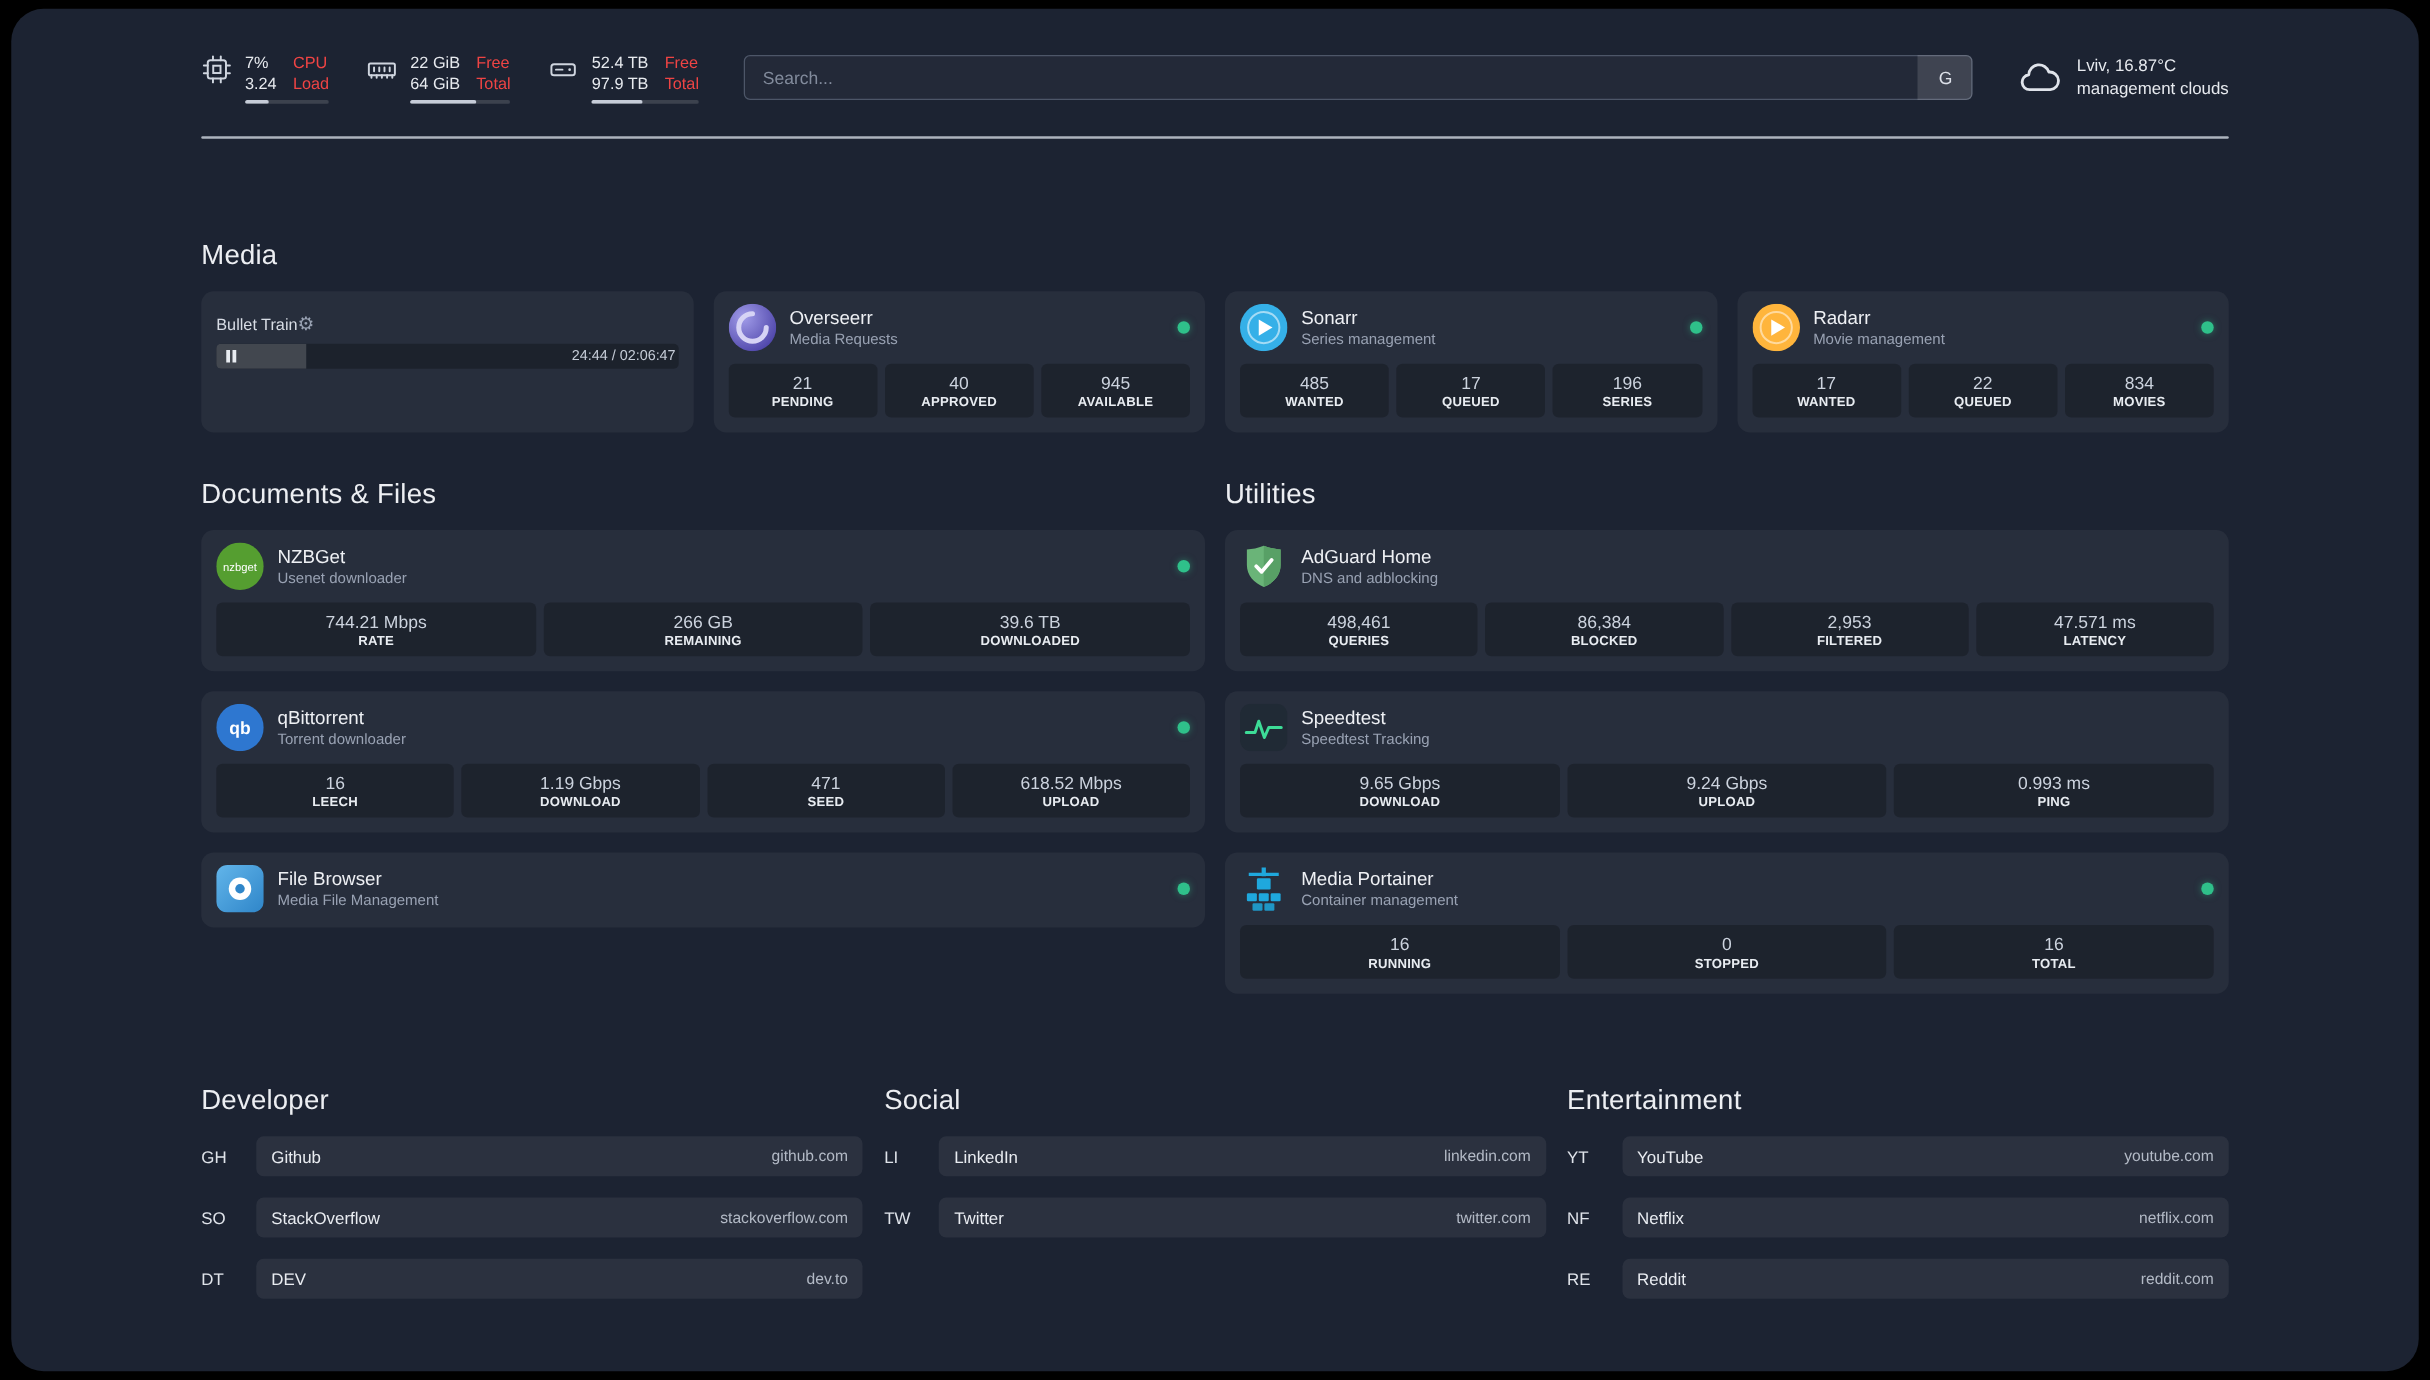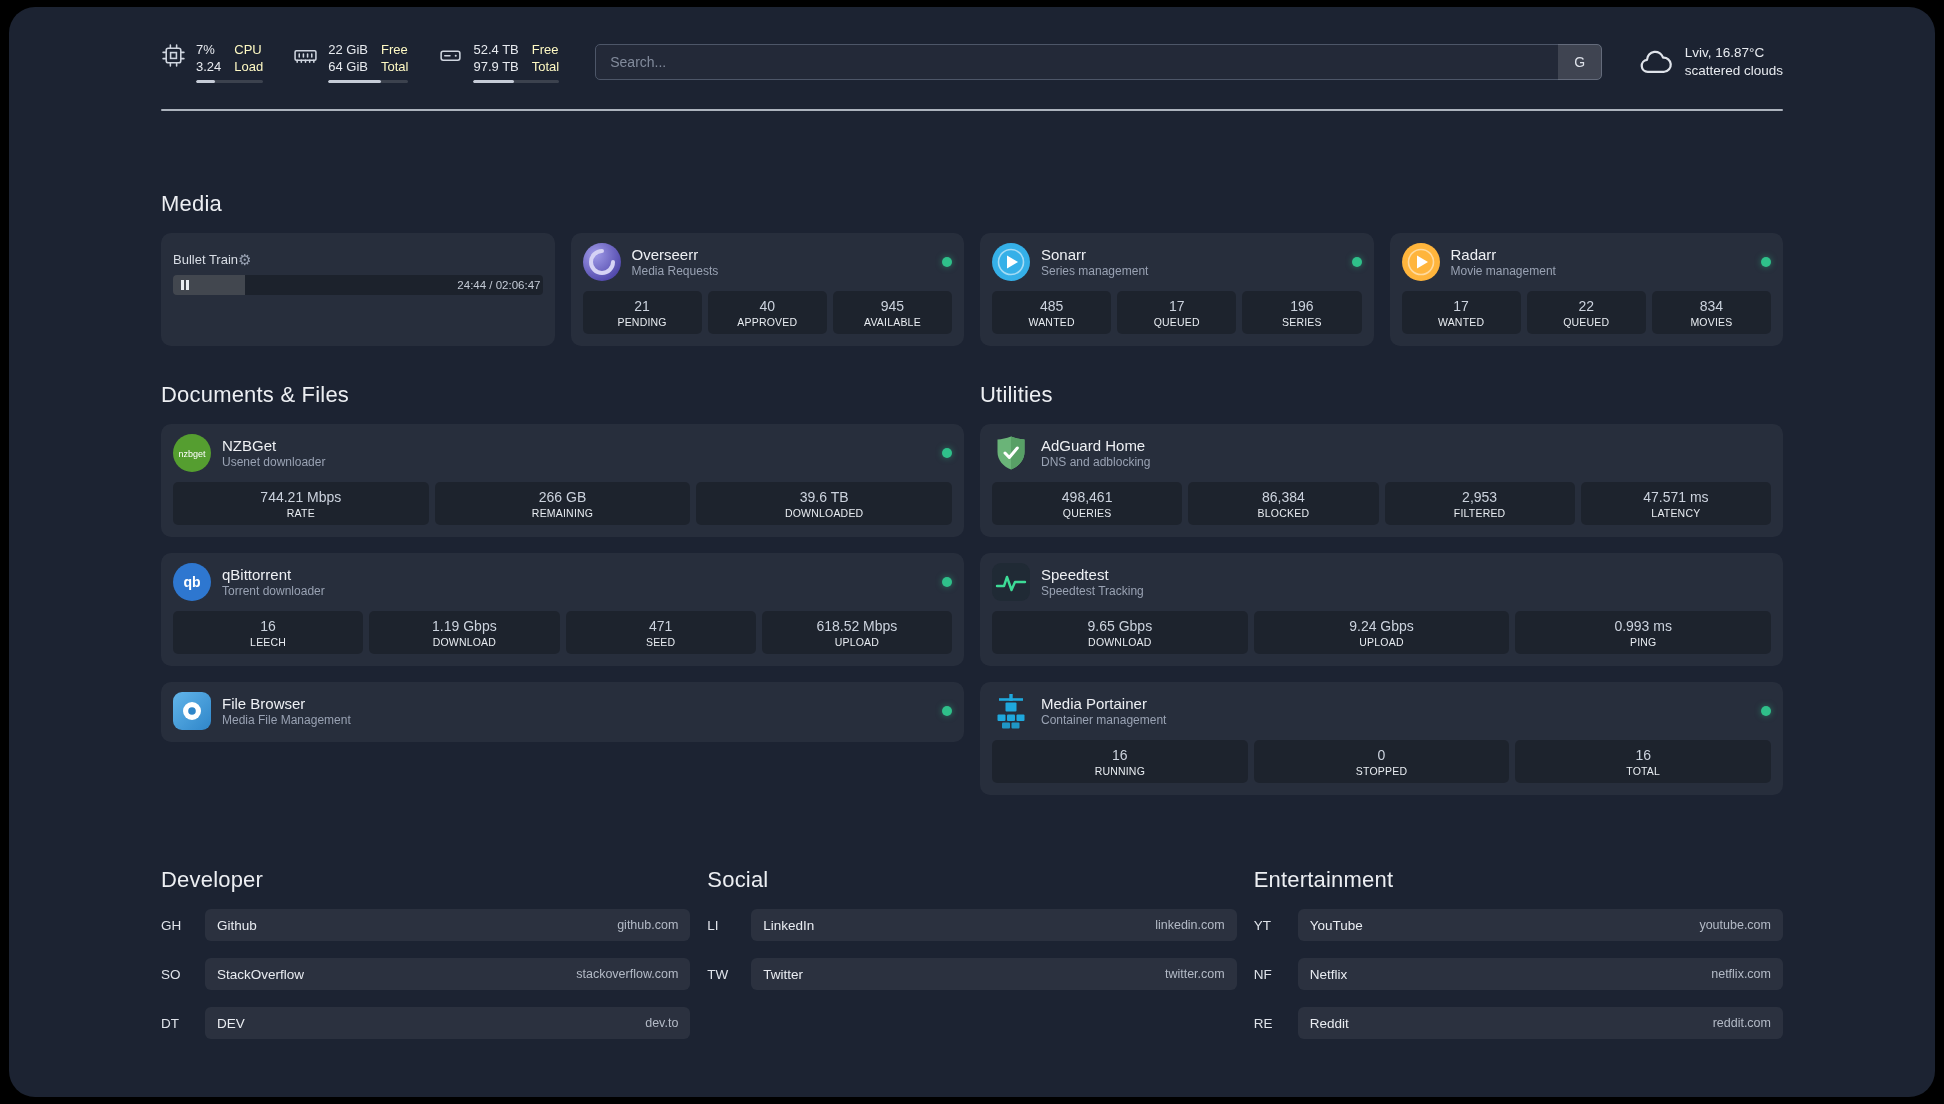--- a/index.html
+++ b/index.html
@@ -10,21 +10,21 @@
 
   
   .topbar{display:flex;align-items:center}
   .monitors{display:flex;gap:30px}
   .res{display:flex;gap:10px;align-items:flex-start}
   .res-icon{color:#cfd5df;margin-top:2px}
   .res-icon svg{display:block}
   .res-body{display:flex;flex-direction:column}
   .res-cols{display:flex;gap:13px;font-size:13px;line-height:1.32;color:#e7eaef}
   .res-col{display:flex;flex-direction:column}
-  .res-col.muted{color:#fef9c3}
+  .res-col.muted{color:#ef4444}
   .res-bar{margin-top:5px;height:3px;background:rgba(255,255,255,.14);border-radius:2px;overflow:hidden}
   .res-fill{height:100%;background:#c6ccd8;border-radius:2px}
   .searchwrap{flex:1;margin:0 36px;position:relative;height:36px}
   .searchwrap input{width:100%;height:100%;background:rgba(255,255,255,.03);border:1px solid #4d5668;border-radius:5px;color:#e7eaef;font-size:14px;padding:0 58px 0 14px;outline:none;font-family:inherit}
   .searchwrap input::placeholder{color:#828b9c}
   .sbtn{position:absolute;right:0;top:0;width:44px;height:36px;background:rgba(255,255,255,.13);border:none;border-radius:0 5px 5px 0;color:#dde1e9;font-size:14px;cursor:pointer;font-family:inherit}
   .weather{display:flex;align-items:center;gap:11px}
   .weather svg{display:block}
   .weather-lines{font-size:13.5px;line-height:1.35;color:#e7eaef}
   .divider{margin-top:26px;height:2px;background:#c6ccd6;opacity:.85;border-radius:1px}
@@ -36,21 +36,21 @@
   .card{background:rgba(255,255,255,.05);border-radius:10px;padding:10px 12px 12px;cursor:pointer}
   .card-head{display:flex;align-items:center;gap:11px}
   .svc-icon{width:38px;height:38px;flex:none}
   .svc-icon svg{display:block;width:38px;height:38px}
   .svc-name{font-size:15px;color:#eef0f4}
   .svc-desc{font-size:12px;color:#99a2b3;margin-top:1px}
   .dot{margin-left:auto;width:10px;height:10px;border-radius:50%;background:#2fc08a;flex:none;box-shadow:0 0 6px rgba(47,192,138,.5)}
   .stats{display:flex;gap:6px;margin-top:10px}
   .stat{flex:1;background:rgba(0,0,0,.24);border-radius:5px;padding:7px 4px 6px;text-align:center}
   .stat-value{font-size:14px;color:#ccd3de}
-  .stat-label{font-size:10.5px;font-weight:normal;color:#e8ecf1;margin-top:2px;letter-spacing:.2px}
+  .stat-label{font-size:10.5px;font-weight:bold;color:#e8ecf1;margin-top:2px;letter-spacing:.2px}
 
   
   .plex-track{display:flex;align-items:center;justify-content:flex-start;margin-top:9px;font-size:13px;color:#d8dde5}
   .gear{color:#98a1b2;font-size:15px;line-height:1;cursor:pointer}
   .player{position:relative;margin-top:8px;height:20px;background:rgba(0,0,0,.26);border-radius:4px;overflow:hidden}
   .player-progress{position:absolute;left:0;top:0;bottom:0;background:rgba(255,255,255,.17)}
   .pause{position:absolute;left:8px;top:5px;display:flex;gap:2.5px;cursor:pointer}
   .pause i{display:block;width:2.5px;height:10px;background:#e8ecf1}
   .ptime{position:absolute;right:2px;top:0;line-height:20px;font-size:11.5px;color:#c4cbd6}
 
@@ -156,21 +156,21 @@
       </div>
 
       <div class="weather">
         <span>
           <svg width="36" height="30" viewBox="0 0 24 20" fill="none" stroke="#dfe3ea" stroke-width="1.5" stroke-linejoin="round">
             <path d="M17.5 16.5H6.5a4 4 0 0 1-.5-7.97A5.5 5.5 0 0 1 16.74 7.1a4.3 4.3 0 0 1 .76 9.4z"></path>
           </svg>
         </span>
         <div class="weather-lines">
           <div>Lviv, 16.87°C</div>
-          <div>scattered clouds</div>
+          <div>management clouds</div>
         </div>
       </div>
     </div>
 
     <div class="divider"></div>
 
     <div class="media-section">
       <div class="section-title">Media</div>
       <div class="media-grid">
 

